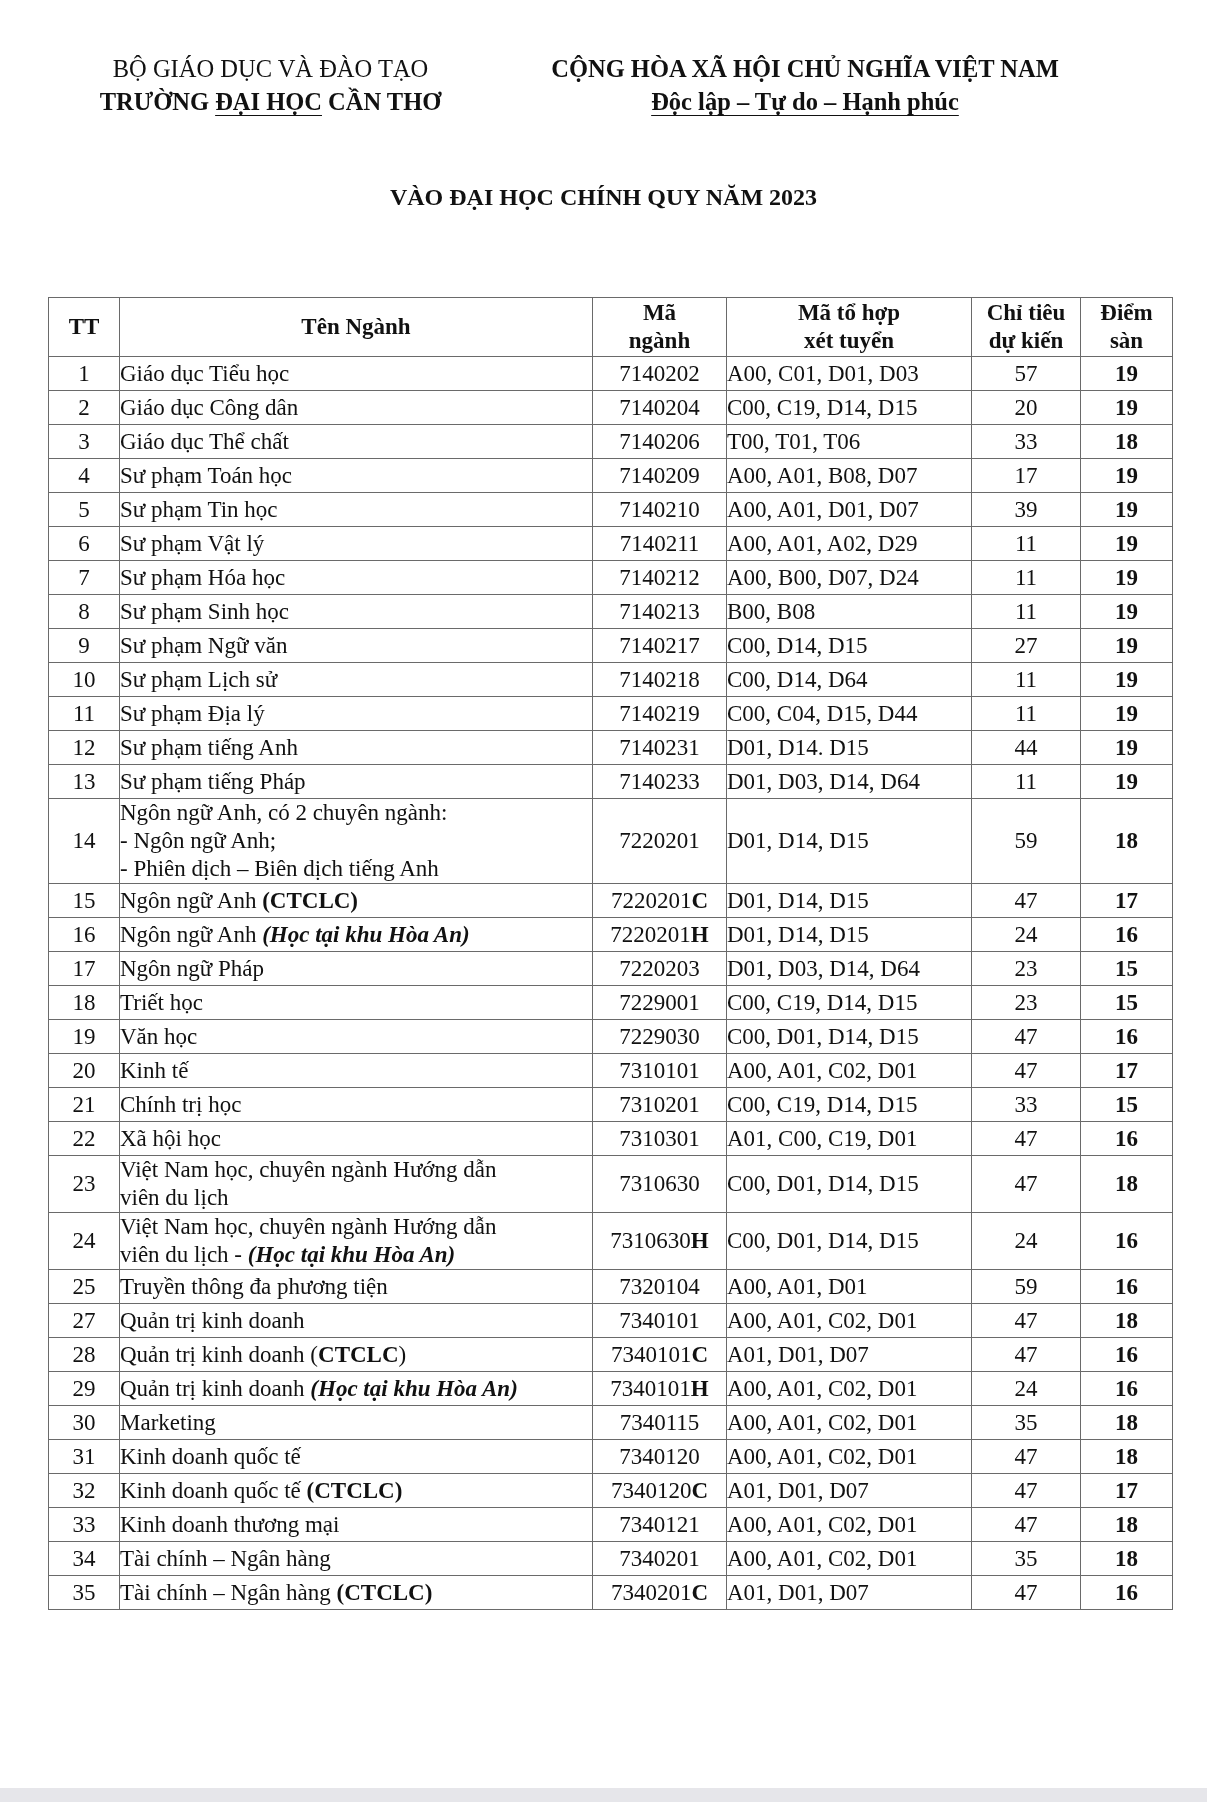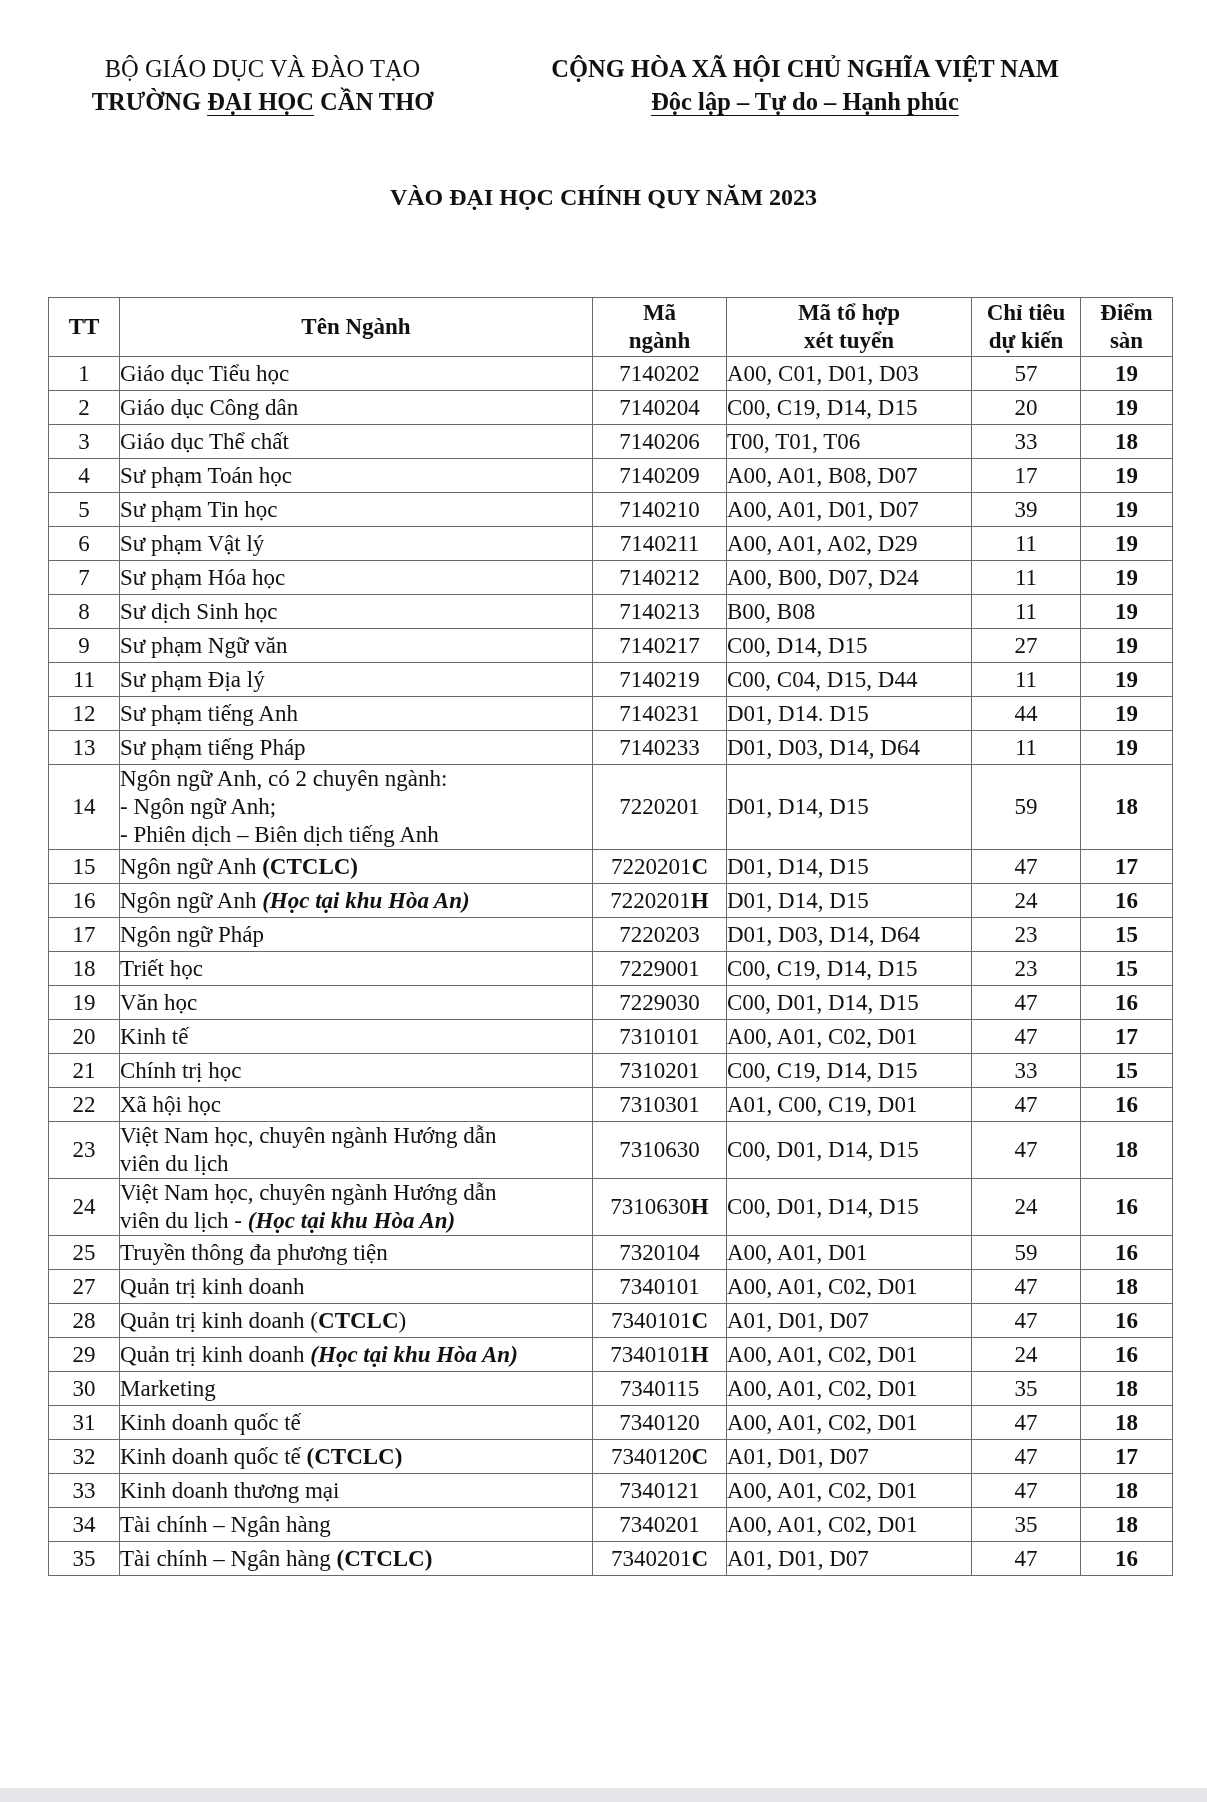--- a/index.html
+++ b/index.html
@@ -3,21 +3,21 @@
 <meta charset="utf-8">
 <style>
   html, body { margin: 0; padding: 0; }
   body {
     width: 1207px; height: 1802px; background: #ffffff; position: relative; overflow: hidden;
     font-family: "Liberation Serif", "DejaVu Serif", serif; color: #111;
   }
   .hdr-left, .hdr-right {
     position: absolute; top: 52px; text-align: center; font-size: 24.5px; line-height: 33px;
   }
-  .hdr-left { left: 60px; width: 405px; }
+  .hdr-left { left: 68px; width: 405px; }
   .hdr-right { left: 505px; width: 600px; }
   .hdr-left .l1 { font-weight: normal; }
   .bold { font-weight: bold; }
   .ul { text-decoration: underline; text-underline-offset: 5px; text-decoration-thickness: 1px; }
   .title {
     position: absolute; top: 180px; left: 0; width: 1207px; text-align: center;
     font-weight: bold; font-size: 24px; line-height: 34px;
   }
   table.main {
     position: absolute; left: 48px; top: 297px; width: 1124px;
@@ -138,32 +138,40 @@
       <tr>
         <td class="c-tt">7</td>
         <td class="c-name"><span>Sư phạm Hóa học</span></td>
         <td class="c-code"><span>7140212</span></td>
         <td class="c-combo">A00, B00, D07, D24</td>
         <td class="c-quota">11</td>
         <td class="c-score">19</td>
       </tr>
       <tr>
         <td class="c-tt">8</td>
-        <td class="c-name"><span>Sư dịch Sinh học</span></td>
+        <td class="c-name"><span>Sư phạm Sinh học</span></td>
         <td class="c-code"><span>7140213</span></td>
         <td class="c-combo">B00, B08</td>
         <td class="c-quota">11</td>
         <td class="c-score">19</td>
       </tr>
       <tr>
         <td class="c-tt">9</td>
         <td class="c-name"><span>Sư phạm Ngữ văn</span></td>
         <td class="c-code"><span>7140217</span></td>
         <td class="c-combo">C00, D14, D15</td>
         <td class="c-quota">27</td>
+        <td class="c-score">19</td>
+      </tr>
+      <tr>
+        <td class="c-tt">10</td>
+        <td class="c-name"><span>Sư phạm Lịch sử</span></td>
+        <td class="c-code"><span>7140218</span></td>
+        <td class="c-combo">C00, D14, D64</td>
+        <td class="c-quota">11</td>
         <td class="c-score">19</td>
       </tr>
       <tr>
         <td class="c-tt">11</td>
         <td class="c-name"><span>Sư phạm Địa lý</span></td>
         <td class="c-code"><span>7140219</span></td>
         <td class="c-combo">C00, C04, D15, D44</td>
         <td class="c-quota">11</td>
         <td class="c-score">19</td>
       </tr>

